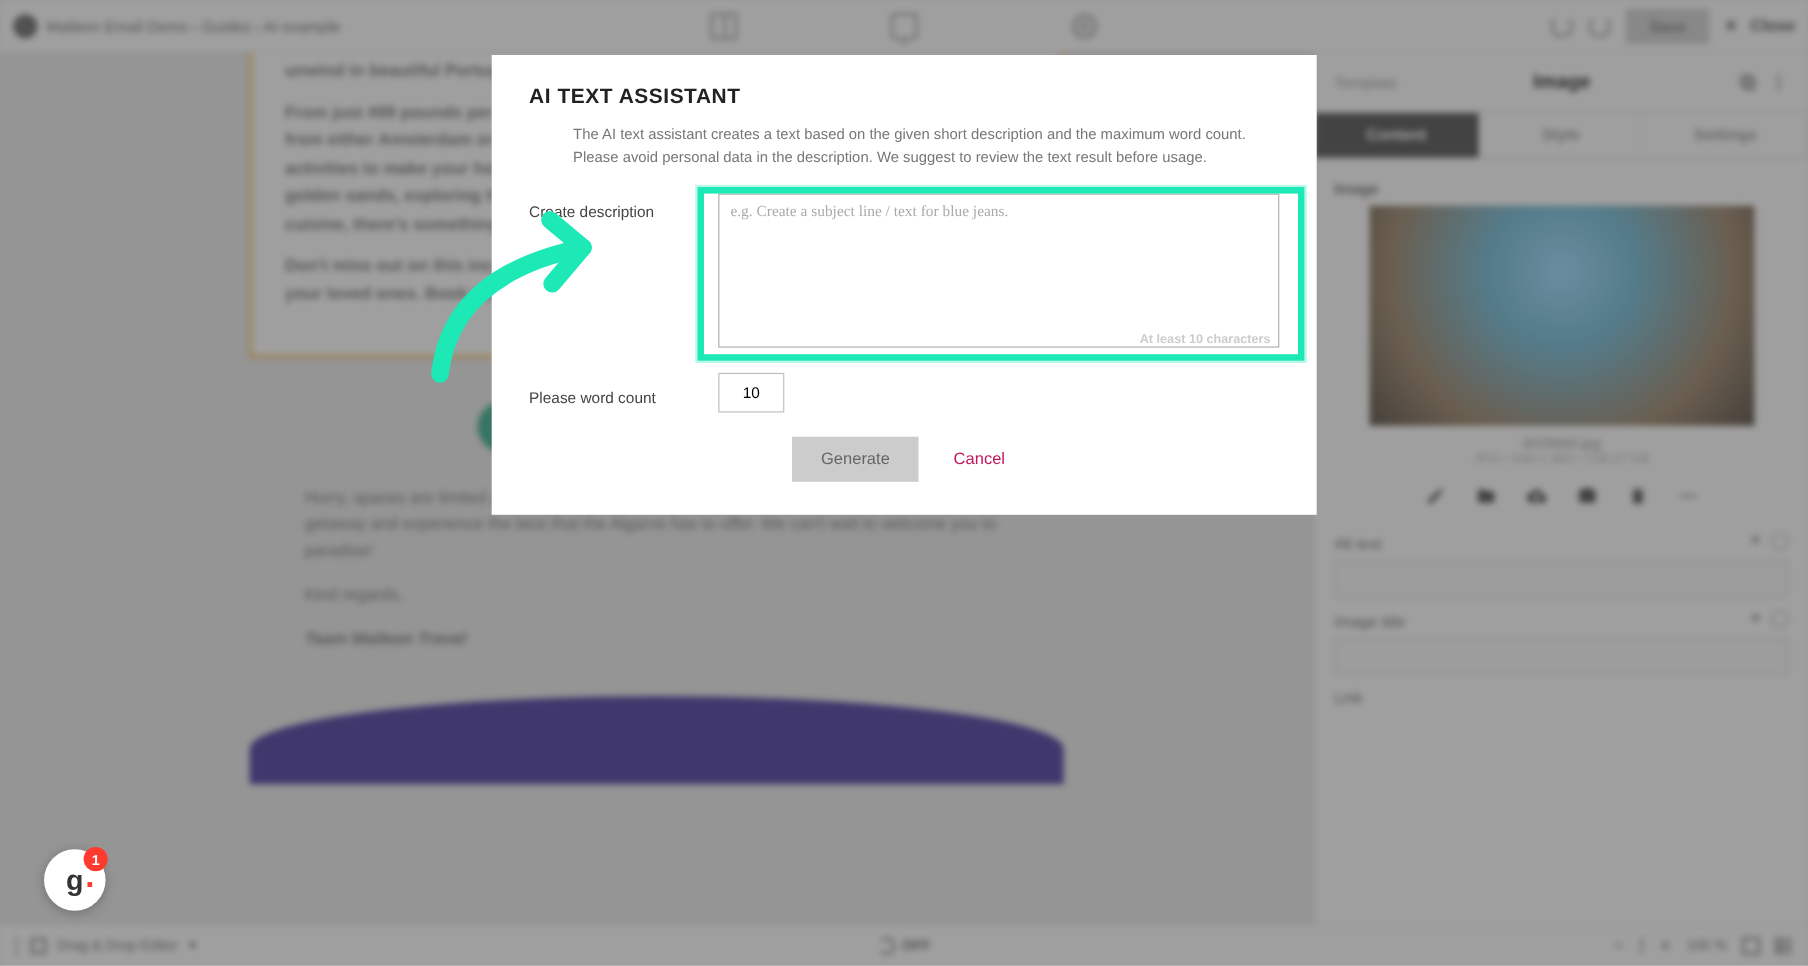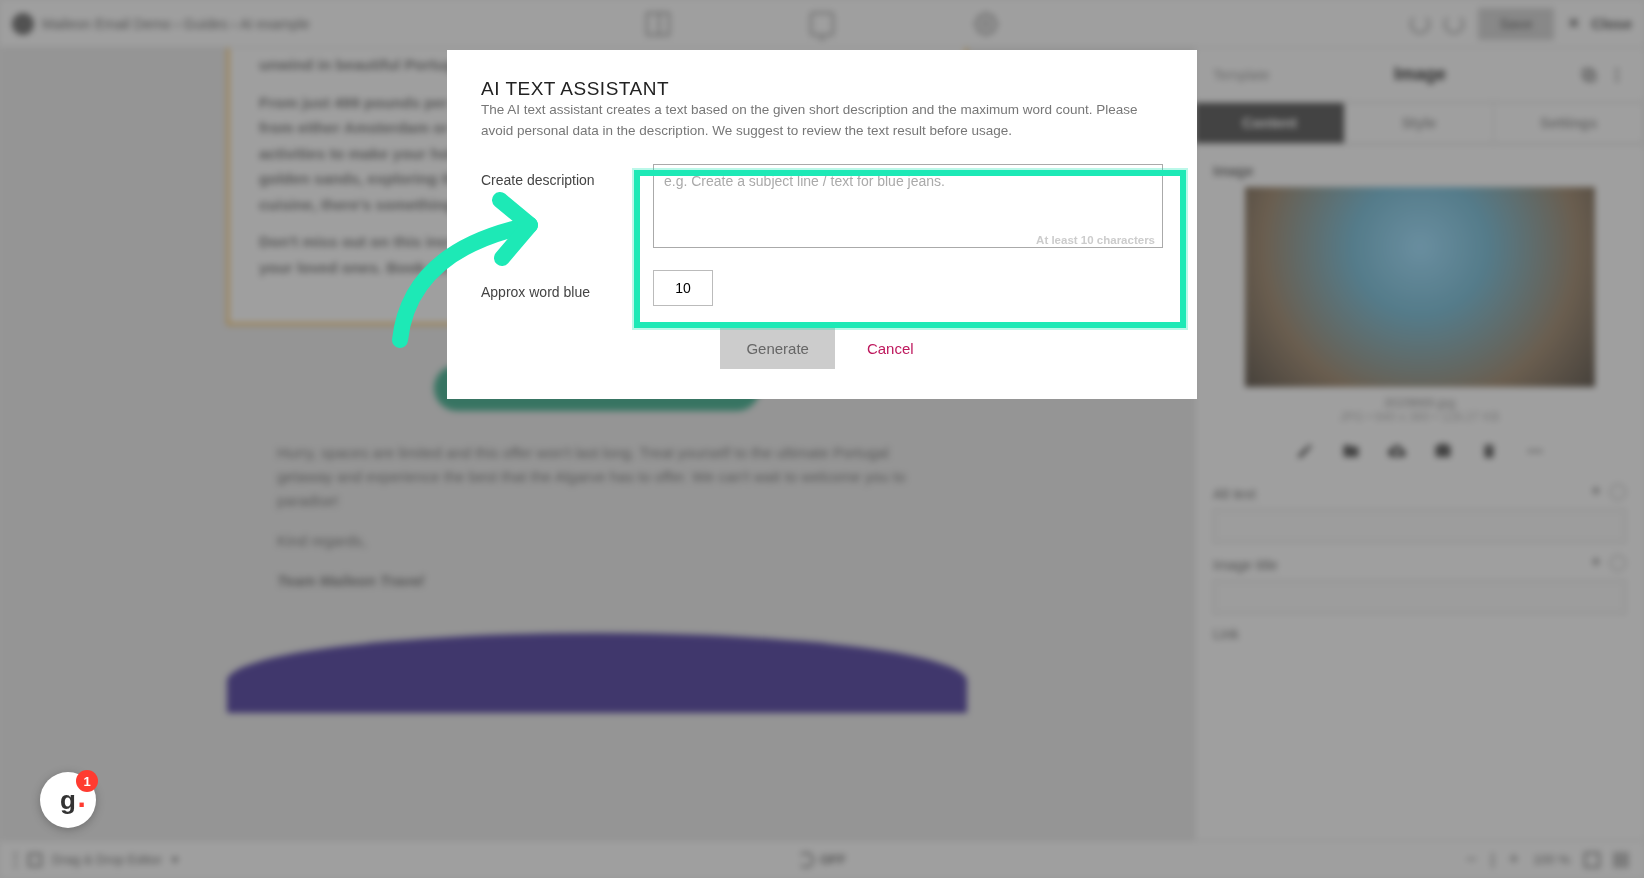--- a/index.html
+++ b/index.html
@@ -62,26 +62,26 @@
     .bb-dots { width:4px; height:16px; display:flex; flex-direction:column; justify-content:space-between; }
     .bb-dots i { width:3px; height:3px; background:#666; border-radius:50%; }
     .bb-right { margin-left:auto; display:flex; align-items:center; gap:14px; }
     .bb-center { position:absolute; left:50%; transform:translateX(-50%); display:flex; align-items:center; gap:6px; font-weight:600; }
     
     
     .overlay { position:absolute; inset:0; background:rgba(80,80,80,0.55); z-index:50; }
     
     
     .modal { position:absolute; top:50px; left:50%; transform:translateX(-50%); width:750px; background:#fff; z-index:60; padding:28px 34px 30px; }
-    .modal h2 { font-size:19px; font-weight:400; letter-spacing:0.5px; color:#222; }
-    .modal .help { font-size:13.5px; color:#777; line-height:1.55; margin-bottom:22px; }
+    .modal h2 { font-size:19px; font-weight:700; letter-spacing:0.5px; color:#222; margin-bottom:12px; }
+    .modal .help { font-size:13.5px; color:#777; line-height:1.55; margin-bottom:22px;margin-left:40px; }
     .form-row { display:flex; margin-bottom:18px; align-items:flex-start; }
     .form-row label { width:172px; font-size:14px; color:#444; padding-top:8px; }
     .ta-wrap { position:relative; flex:1; }
-    .ta { width:100%; height:84px; border:1px solid #aaa; padding:8px 10px; font-size:14px; font-family:Liberation Sans, sans-serif; resize:none; outline:none; }
+    .ta { width:100%; height:140px; border:1px solid #aaa; padding:8px 10px; font-size:14px; font-family:Liberation Serif, serif; resize:none; outline:none; }
     .ta::placeholder { color:#aaa; }
     .ta-hint { position:absolute; right:8px; bottom:6px; font-size:11.5px; color:#ccc; font-weight:600; pointer-events:none;margin-top:18px; }
     .hl { position:absolute; border:6px solid #1de9b6; pointer-events:none; z-index:70; box-shadow:0 0 0 2px rgba(29,233,182,0.3); }
     .num-in { width:60px; height:36px; border:1px solid #bbb; text-align:center; font-size:14px; }
     .btn-row { display:flex; gap:22px; justify-content:center; margin-top:22px; }
     .btn-gen { background:#ccc; color:#666; padding:12px 26px; border:none; font-size:15px; font-weight:500; }
     .btn-cancel { background:transparent; border:none; color:#be185d; font-size:15px; padding:12px 10px; }
     
     
     .arrow-ann { position:absolute; z-index:80; pointer-events:none; left:380px; top:170px; }
@@ -256,21 +256,21 @@
 
   <div class="form-row">
     <label>Create description</label>
     <div class="ta-wrap">
       <textarea class="ta" placeholder="e.g. Create a subject line / text for blue jeans." style=""></textarea>
       <span class="ta-hint">At least 10 characters</span>
     </div>
   </div>
 
   <div class="form-row" style="align-items:center">
-    <label>Approx word blue</label>
+    <label>Please word count</label>
     <input class="num-in" value="10" style="">
   </div>
 
   <div class="btn-row">
     <button class="btn-gen">Generate</button>
     <button class="btn-cancel">Cancel</button>
   </div>
 </div>
 
 <div class="hl" style="left:634px; top:170px; width:552px; height:158px;"></div>

